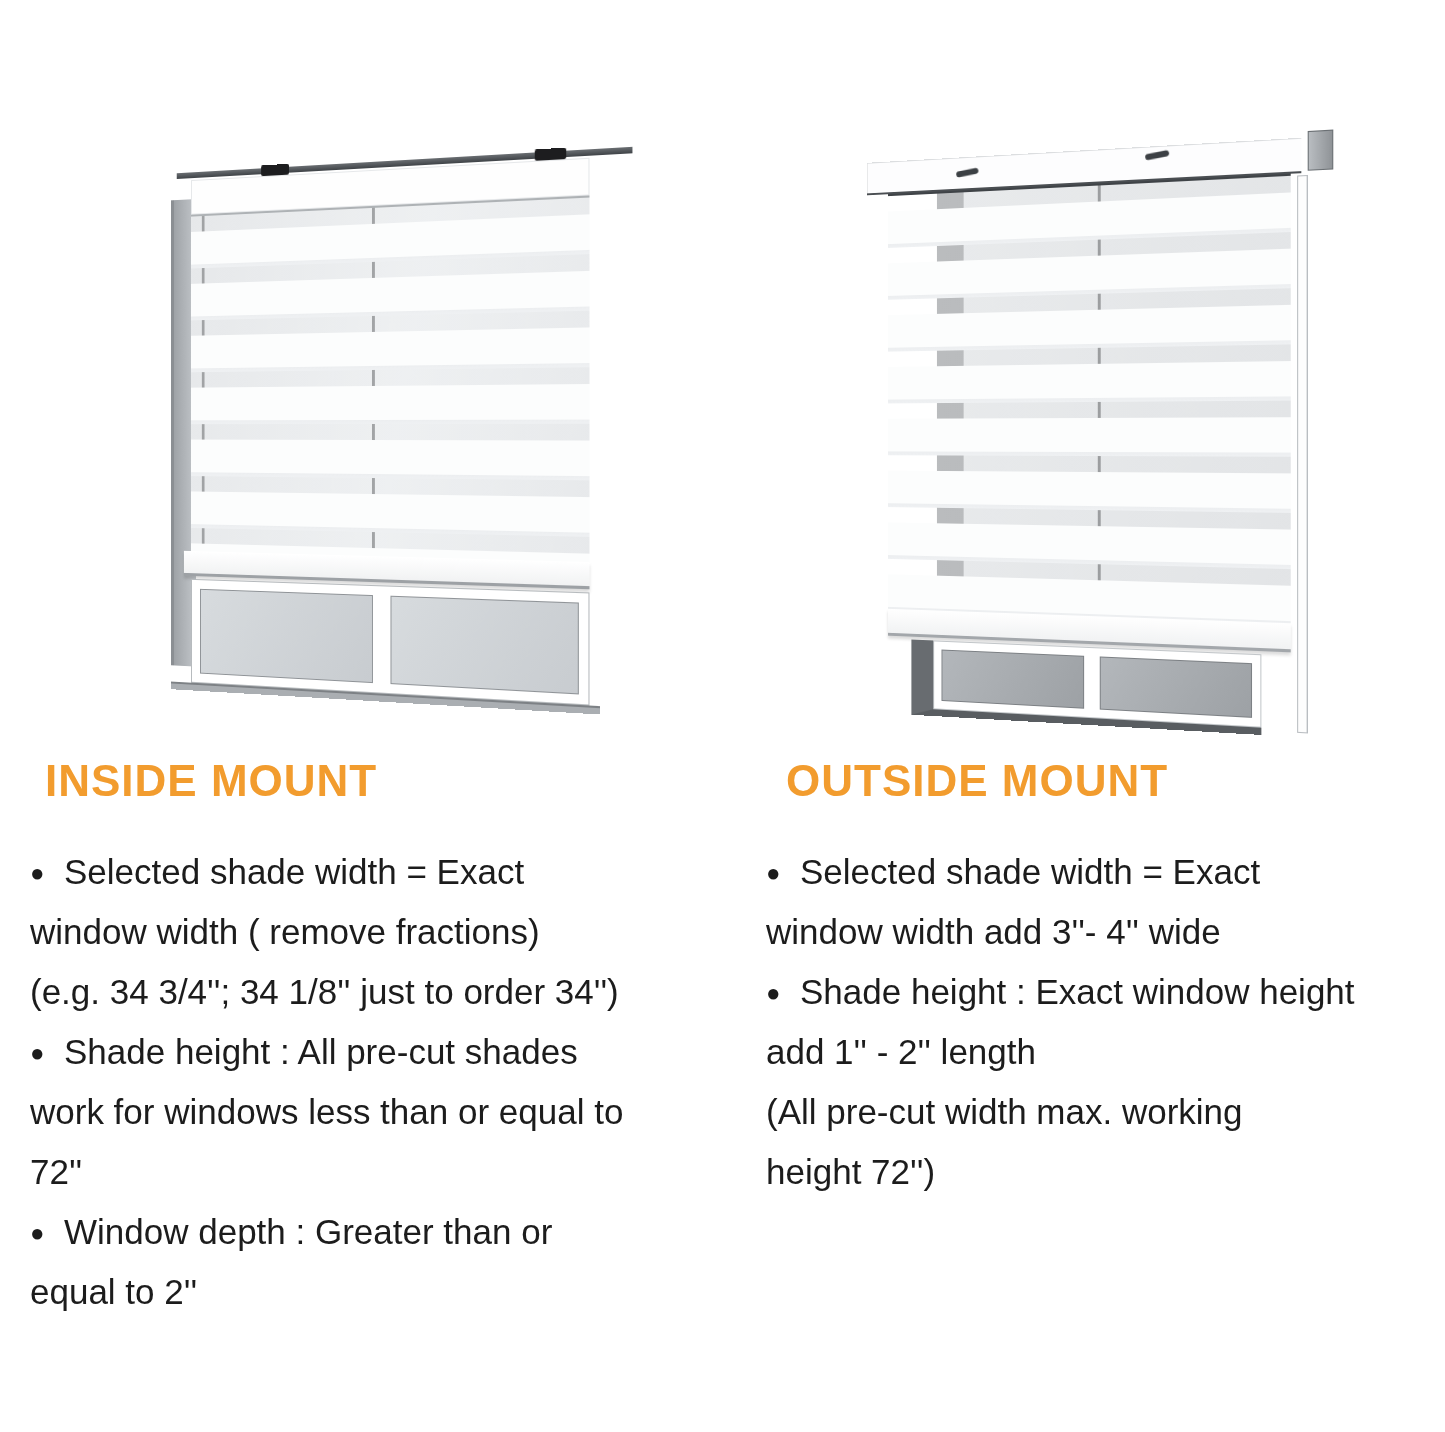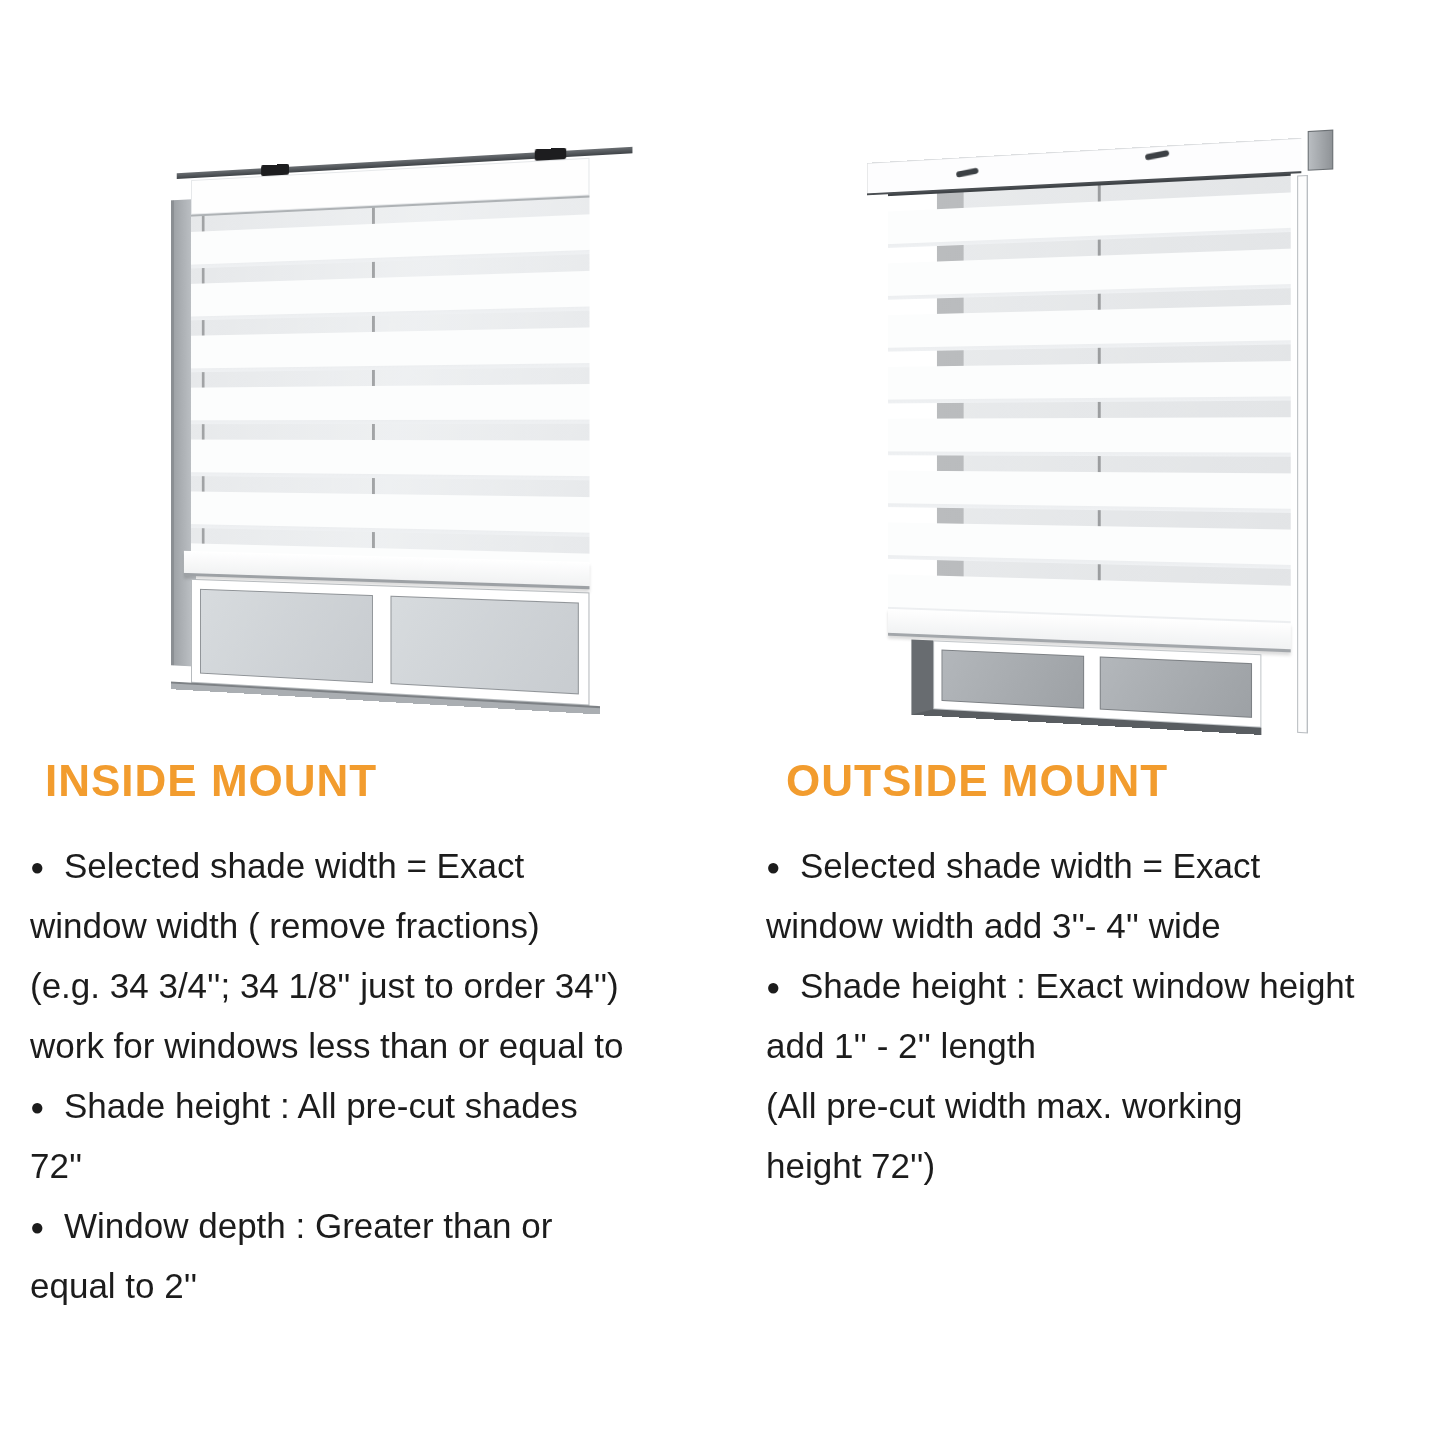--- a/index.html
+++ b/index.html
@@ -99,21 +99,21 @@
     position:absolute; font-weight:bold; font-size:44px; letter-spacing:1px;
     color:var(--accent,#F29C2E); white-space:nowrap;
   }
   .heading-inside  { left:45px;  top:756px; }
   .heading-outside { left:786px; top:756px; }
 
   
   .col { position:absolute; top:842px; width:690px; font-size:35px; }
   .col-inside  { left:30px; }
   .col-outside { left:766px; }
-  .line { height:60px; line-height:48px; white-space:nowrap; }
+  .line { height:60px; line-height:60px; white-space:nowrap; }
   .bullet { display:inline-block; width:34px; font-size:24px; vertical-align:3px; }
 
   
   .footer-note {
     position:absolute; left:0; top:1392px; width:1445px; text-align:center;
   }
   .footer-note span {
     display:inline-block; font-size:35px; line-height:40px; white-space:nowrap;
     transform:scaleX(0.88); transform-origin:center;
   }
@@ -159,22 +159,22 @@
     </div>
   </div>
 
   <h2 class="mount-heading heading-inside">INSIDE MOUNT</h2>
   <h2 class="mount-heading heading-outside">OUTSIDE MOUNT</h2>
 
   <div class="col col-inside">
     <div class="line"><span class="bullet">●</span><span>Selected shade width = Exact</span></div>
     <div class="line"><span>window width ( remove fractions)</span></div>
     <div class="line"><span>(e.g. 34 3/4''; 34 1/8'' just to order 34'')</span></div>
+    <div class="line"><span class="bullet">●</span><span>Shade height : All pre-cut shades</span></div>
     <div class="line"><span>work for windows less than or equal to</span></div>
-    <div class="line"><span class="bullet">●</span><span>Shade height : All pre-cut shades</span></div>
     <div class="line"><span>72''</span></div>
     <div class="line"><span class="bullet">●</span><span>Window depth : Greater than or</span></div>
     <div class="line"><span>equal to 2''</span></div>
   </div>
 
   <div class="col col-outside">
     <div class="line"><span class="bullet">●</span><span>Selected shade width = Exact</span></div>
     <div class="line"><span>window width add 3''- 4'' wide</span></div>
     <div class="line"><span class="bullet">●</span><span>Shade height : Exact window height</span></div>
     <div class="line"><span>add 1'' - 2'' length</span></div>

